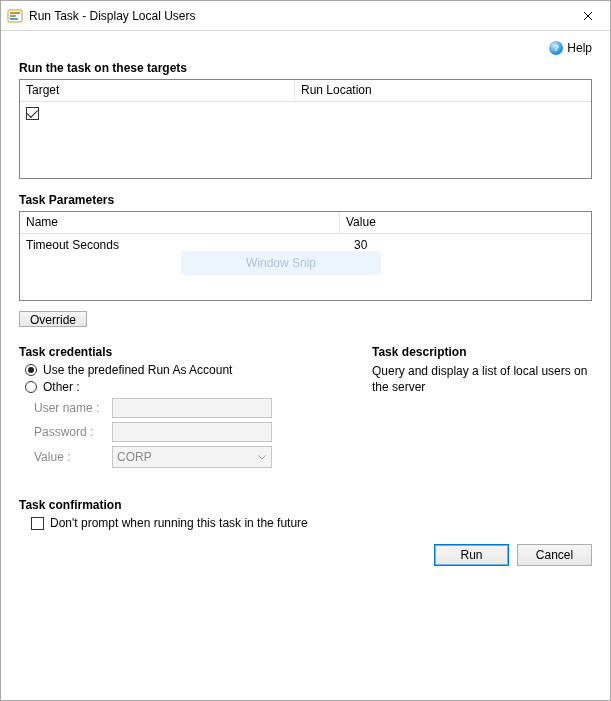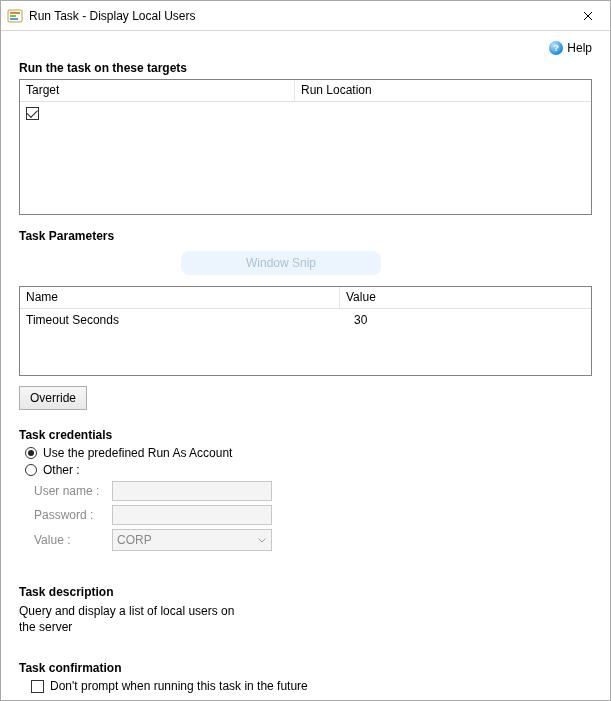--- a/index.html
+++ b/index.html
@@ -72,21 +72,21 @@
     font-weight: bold;
   }
   .section-header {
     font-weight: bold;
     font-size: 12px;
     margin-bottom: 4px;
   }
   .listview {
     border: 1px solid #828282;
     background: #fff;
-    height: 136px;
+    height: 100px;
     margin-bottom: 14px;
     overflow: hidden;
   }
   .lv-header {
     display: flex;
     height: 22px;
     background: #fff;
     border-bottom: 1px solid #e0e0e0;
   }
   .lv-header .col {
@@ -111,35 +111,33 @@
     content: "";
     width: 9px; height: 5px;
     border-left: 1.5px solid #222;
     border-bottom: 1.5px solid #222;
     transform: rotate(-45deg) translate(0px,-1px);
   }
   .params-listview {
     border: 1px solid #828282;
     height: 90px;
     margin-bottom: 10px;
-    margin-top: 39px;
   }
   .override-btn {
     width: 68px;
-    height: 24px;
+    height: 16px;
     border: 1px solid #adadad;
     background: linear-gradient(#f6f6f6,#e8e8e8);
     font-size: 12px;
     cursor: pointer;
     margin-bottom: 18px;
   }
   .two-col {
     display: flex;
     gap: 30px;
-    flex-direction: column;
   }
   .left-col { flex: 1; }
   .right-col { width: 220px; }
   .radio-row {
     display: flex;
     align-items: center;
     gap: 6px;
     margin: 3px 0 3px 6px;
     font-size: 12px;
   }
@@ -208,21 +206,21 @@
     margin: 4px 0 0 6px;
   }
   .btn-row {
     display: flex;
     justify-content: flex-end;
     gap: 8px;
     margin-top: 14px;
   }
   .btn {
     width: 75px;
-    height: 28px;
+    height: 22px;
     border: 1px solid #adadad;
     background: linear-gradient(#f6f6f6,#e8e8e8);
     font-size: 12px;
     cursor: pointer;
   }
   .btn.default {
     border: 1px solid #0078d7;
     box-shadow: inset 0 0 0 1px #6fb3e8;
   }
   .window-snip-overlay {
@@ -230,21 +228,21 @@
     left: 180px;
     top: 220px;
     width: 200px;
     height: 24px;
     background: rgba(200,225,250,0.35);
     color: rgba(120,150,180,0.55);
     font-size: 12px;
     display:flex;
     align-items:center;
     justify-content:center;
-    border-radius:8px;
+    border-radius:2px;
     pointer-events:none;
   }
 </style>
 </head>
 <body>
 
 <div class="window">
   <div class="titlebar">
     <span class="app-icon">
       <svg viewBox="0 0 16 16">

